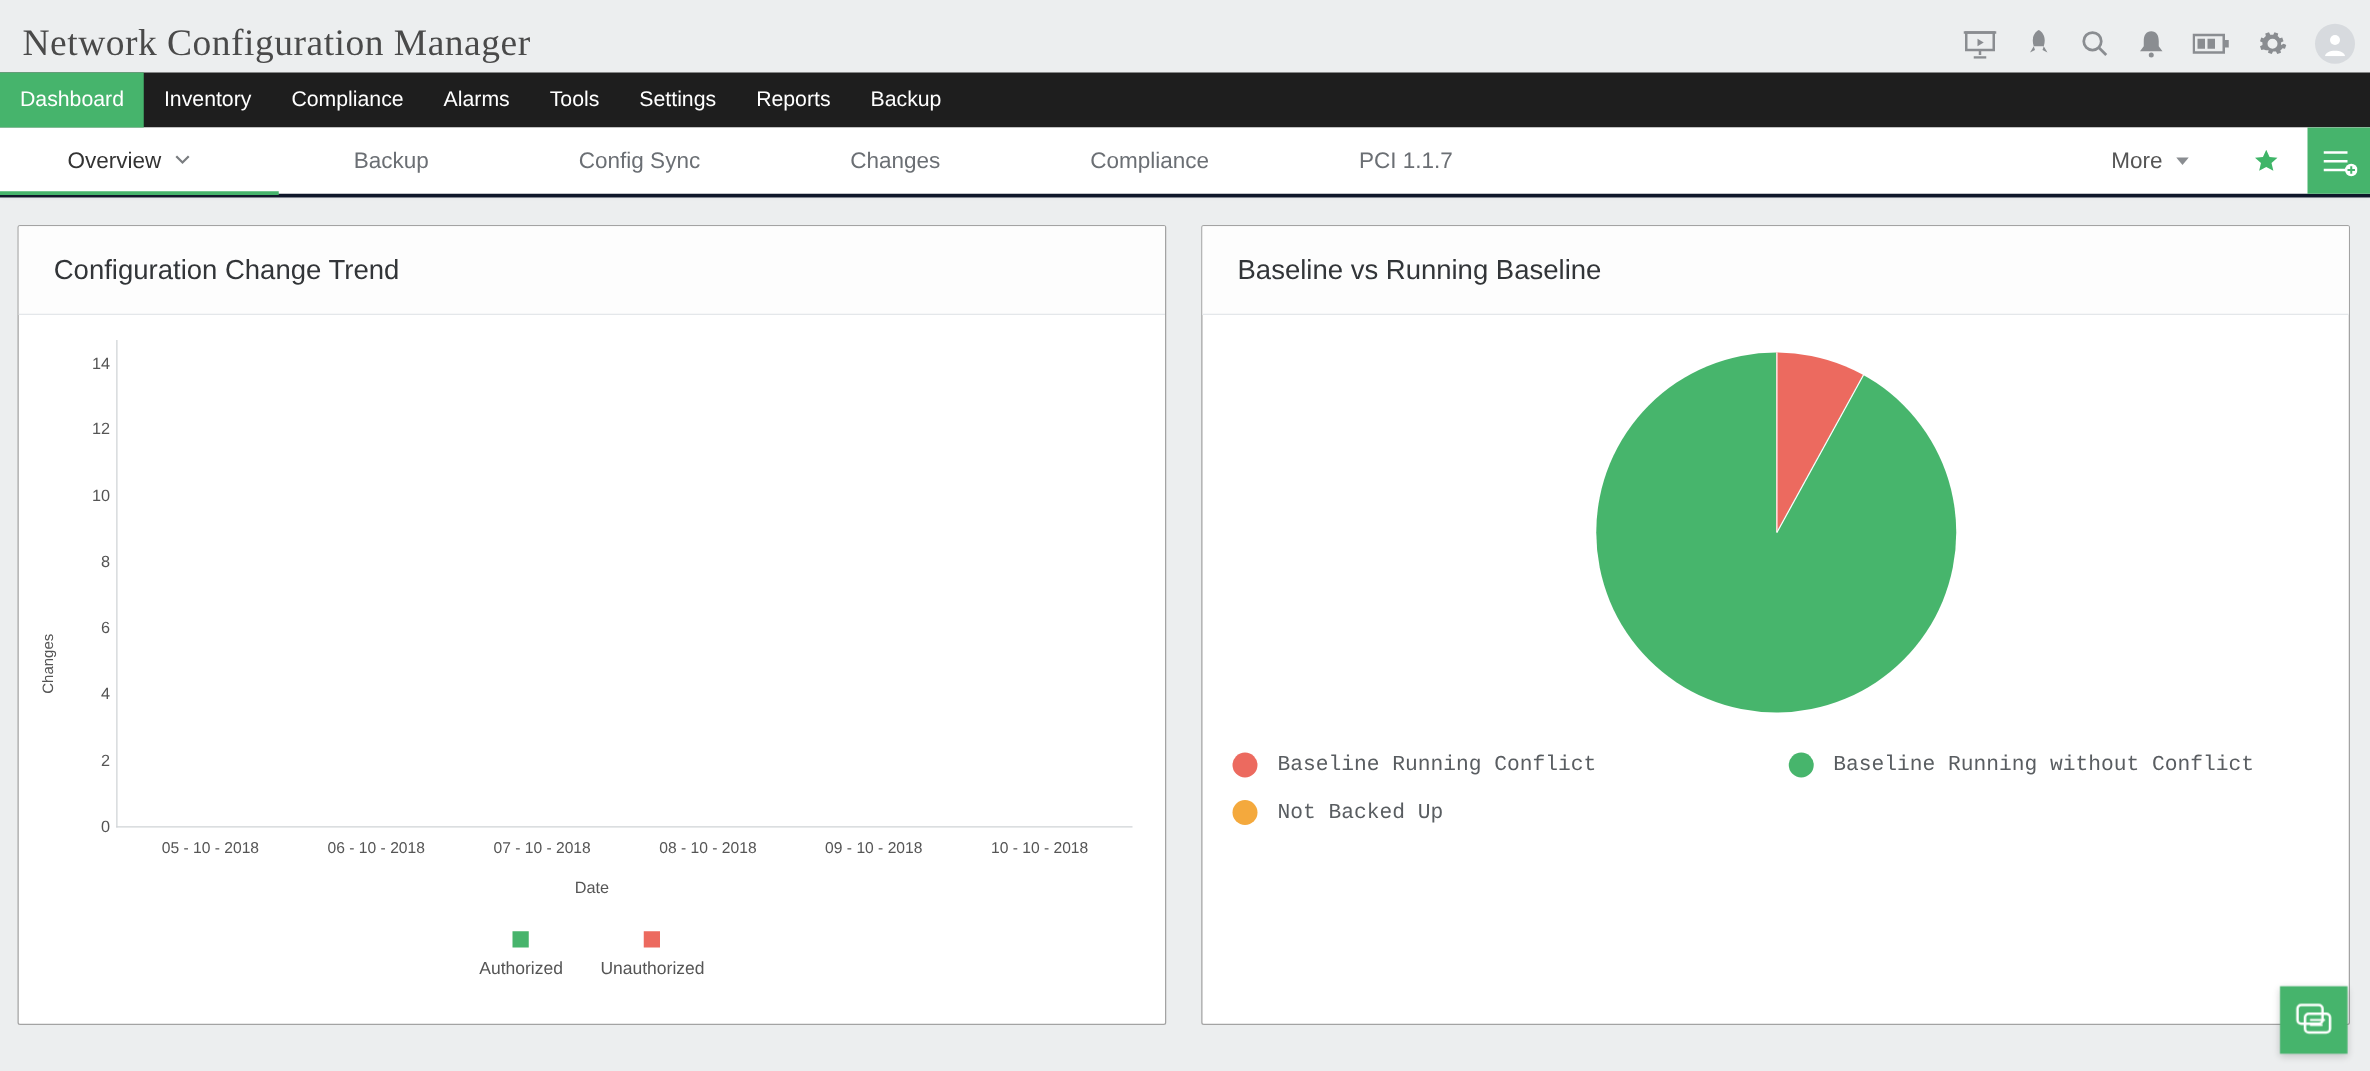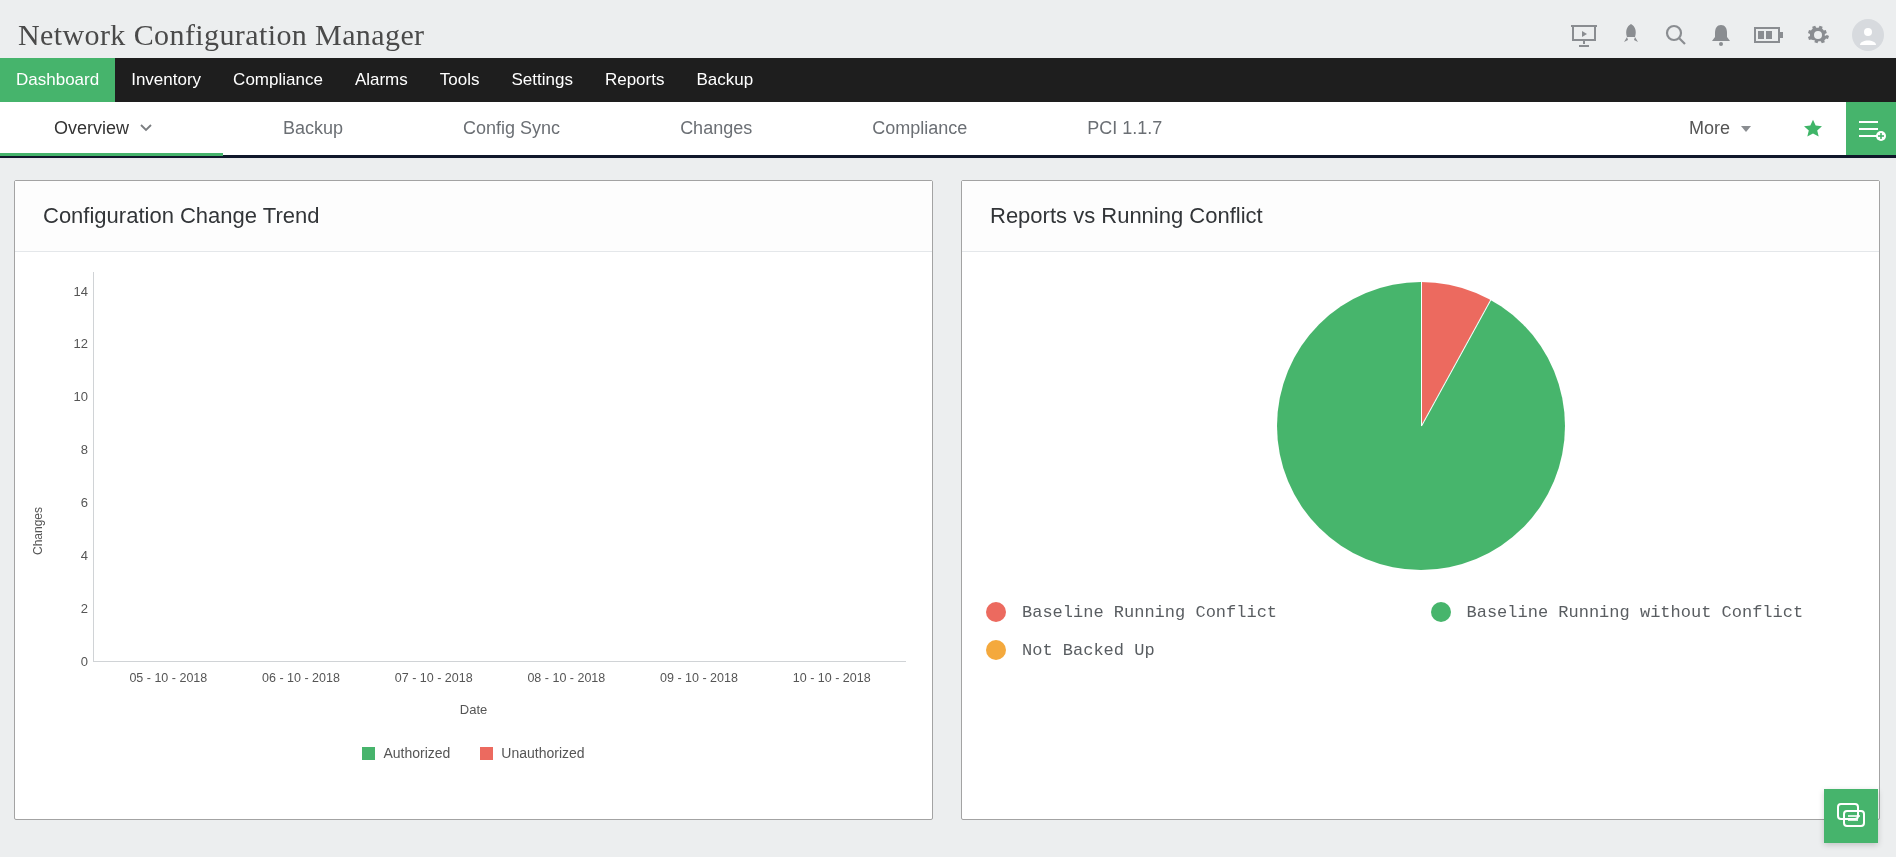--- a/index.html
+++ b/index.html
@@ -186,21 +186,21 @@
     margin-top: 40px;
   }
   .bar-legend {
     display:flex;
     justify-content:center;
     gap: 30px;
     margin-top: 28px;
     font-size: 14px;
     color:#555;
   }
-  .lg-item{display:flex;align-items:center;gap:8px;}
+  .lg-item{display:flex;align-items:center;gap:8px;flex-direction:column;}
   .lg-sw{width:13px;height:13px;}
   
   .pie-wrap {
     display:flex;
     align-items:center;
     justify-content:center;
     padding: 30px 0 10px 0;
   }
   .pie {
     width: 288px; height: 288px;
@@ -417,21 +417,21 @@
         </div>
         <div class="lg-item">
           <span class="lg-sw" style="background:#ec6a5f"></span>
           <span>Unauthorized</span>
         </div>
       </div>
     </div>
   </div>
 
   <div class="panel">
-    <div class="panel-header">Reports vs Running Conflict</div>
+    <div class="panel-header">Baseline vs Running Baseline</div>
     <div class="pie-wrap">
       <div class="pie" id="pie" style="background: conic-gradient(rgb(236, 106, 95) 0deg, rgb(236, 106, 95) 28.8deg, rgb(71, 181, 108) 28.8deg, rgb(71, 181, 108) 360deg, rgb(244, 169, 61) 360deg, rgb(244, 169, 61) 360deg);">
           <div style="position: absolute; left: 50%; top: 0px; width: 1px; height: 50%; background: rgb(255, 255, 255); transform-origin: center bottom;"></div>
           <div style="position: absolute; left: 50%; top: 0px; width: 1px; height: 50%; background: rgb(255, 255, 255); transform-origin: center bottom; transform: rotate(28.8deg);"></div>
         </div>
     </div>
     <div class="pie-legend">
       <div class="pl-item">
         <span class="pl-dot" style="background:#ec6a5f"></span>
         <span>Baseline Running Conflict</span>

